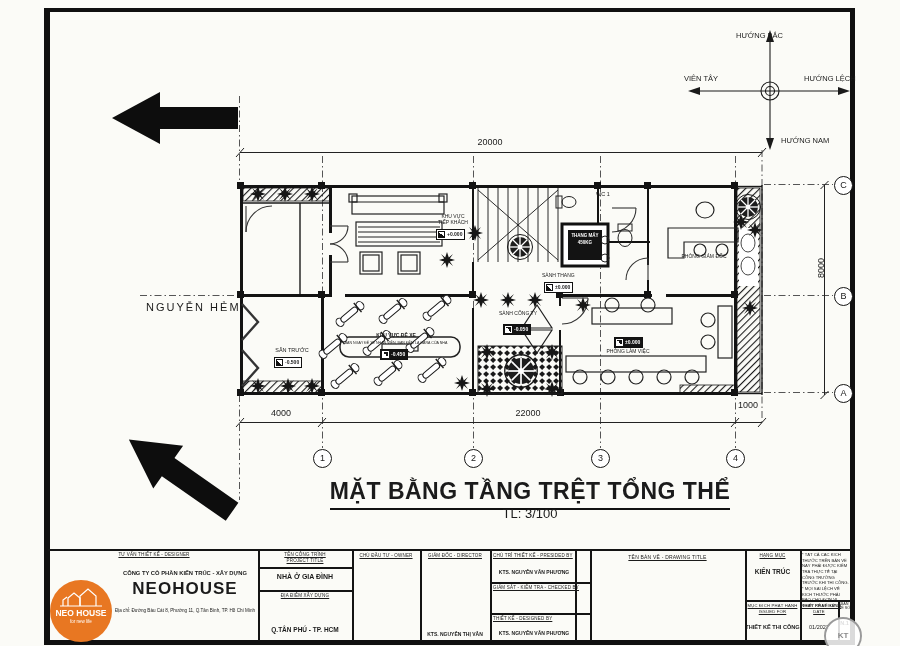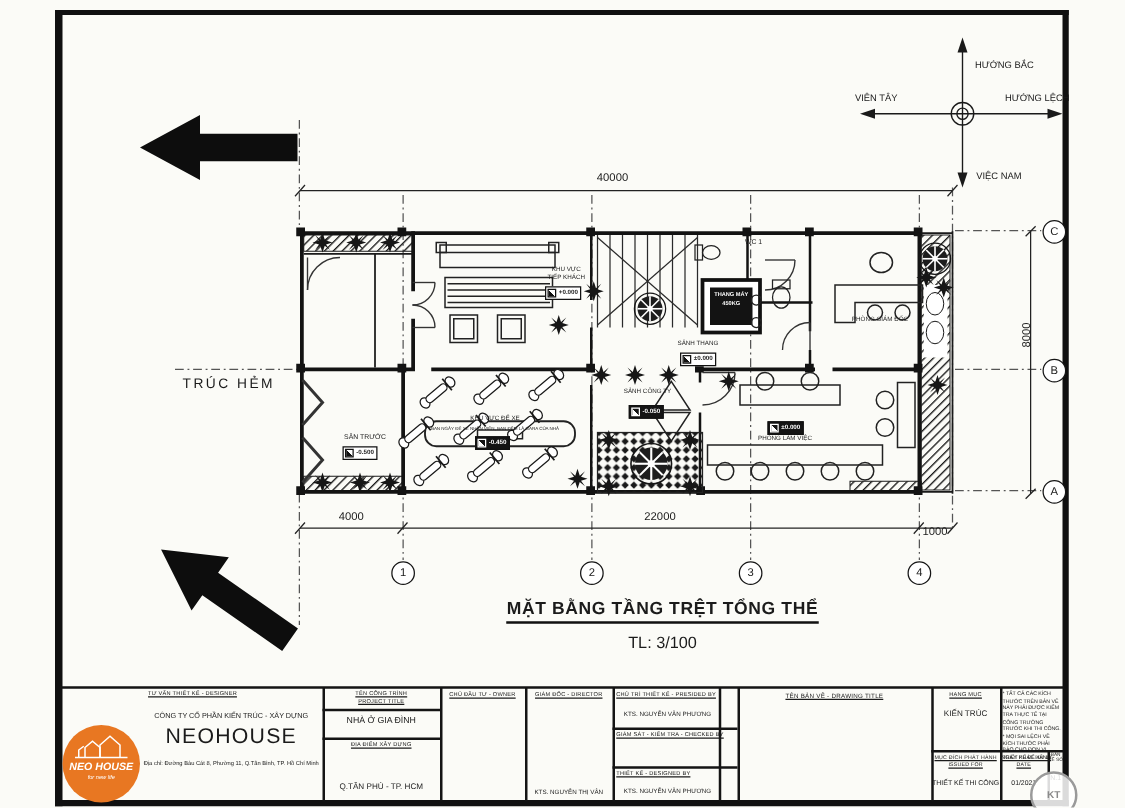--- a/index.html
+++ b/index.html
@@ -1,21 +1,21 @@
 <!DOCTYPE html>
 <html><head>
 <meta charset="utf-8">
 <style>
   html,body{margin:0;padding:0;}
   body{width:900px;height:646px;position:relative;background:#fbfbf7;overflow:hidden;
        font-family:"Liberation Sans","DejaVu Sans",sans-serif;color:#1a1a1a;}
   .abs{position:absolute;}
   .txt{position:absolute;white-space:nowrap;color:#1b1b1b;}
   .c{text-align:center;}
-  .b{font-weight:normal;text-align:center;}
+  .b{font-weight:bold;text-align:center;}
   .vl{position:absolute;background:#141414;width:1.5px;}
   .hl{position:absolute;background:#141414;height:1.5px;}
   .bub{position:absolute;width:17px;height:17px;border:1.2px solid #151515;border-radius:50%;
        background:#fff;font-size:9px;line-height:17px;text-align:center;}
   .mk{position:absolute;display:flex;align-items:center;height:9px;border:1px solid #111;
       background:#fff;font-size:5px;font-weight:bold;padding-right:2px;line-height:9px;}
   .mk i{display:block;width:5px;height:5px;margin:0 2px 0 1px;border:0.5px solid #111;
       background:linear-gradient(45deg,#111 50%,#fff 50%);}
   .mk-dark{background:#141414;color:#fff;}
   .mk-dark i{background:linear-gradient(45deg,#fff 50%,#141414 50%);border-color:#fff;}
@@ -290,26 +290,26 @@
     <use href="#bike" transform="translate(437,308) rotate(-40)"></use>
     <use href="#bike" transform="translate(333,346) rotate(-40)"></use>
     <use href="#bike" transform="translate(377,343) rotate(-40)"></use>
     <use href="#bike" transform="translate(420,340) rotate(-40)"></use>
     <use href="#bike" transform="translate(345,376) rotate(-40)"></use>
     <use href="#bike" transform="translate(388,373) rotate(-40)"></use>
     <use href="#bike" transform="translate(432,370) rotate(-40)"></use>
   </g>
 </svg>
 
-<div class="txt" style="left:780px;top:31px;font-size:7.5px;margin-top:16px;">HƯỚNG BẮC</div>
+<div class="txt" style="left:736px;top:31px;font-size:7.5px;">HƯỚNG BẮC</div>
 <div class="txt" style="left:684px;top:74px;font-size:7.5px;">VIÊN TÂY</div>
 <div class="txt" style="left:804px;top:74px;font-size:7.5px;">HƯỚNG LỆCH</div>
-<div class="txt" style="left:781px;top:136px;font-size:7.5px;">VIỆC NAM</div>
-
-<div class="txt" style="left:146px;top:301px;font-size:11px;letter-spacing:2px;">TRÚC HẺM</div>
+<div class="txt" style="left:781px;top:136px;font-size:7.5px;">HƯỚNG NAM</div>
+
+<div class="txt" style="left:146px;top:301px;font-size:11px;letter-spacing:2px;">NGUYỄN HẺM</div>
 
 <div class="txt c" style="left:430px;top:213px;width:46px;font-size:5px;">
   <div>KHU VỰC</div>
   <div>TIẾP KHÁCH</div>
 </div>
 <span class="mk" style="left:436px;top:229px;">
     <i></i>
     <b>+0.000</b>
   </span>
 
@@ -346,35 +346,35 @@
     <i></i>
     <b>-0.050</b>
   </span>
 
 <span class="mk mk-dark" style="left:614px;top:337px;">
     <i></i>
     <b>±0.000</b>
   </span>
 <div class="txt c" style="left:602px;top:348px;width:52px;font-size:5px;">PHÒNG LÀM VIỆC</div>
 
-<div class="txt c" style="left:460px;top:137px;width:60px;font-size:9px;">40000</div>
+<div class="txt c" style="left:460px;top:137px;width:60px;font-size:9px;">20000</div>
 <div class="txt" style="left:816px;top:278px;font-size:9px;transform:rotate(-90deg);transform-origin:left top;">8000</div>
 <div class="txt c" style="left:261px;top:408px;width:40px;font-size:9px;">4000</div>
 <div class="txt c" style="left:498px;top:408px;width:60px;font-size:9px;">22000</div>
-<div class="txt c" style="left:728px;top:420px;width:40px;font-size:9px;">1000</div>
+<div class="txt c" style="left:728px;top:400px;width:40px;font-size:9px;">1000</div>
 
 <div class="bub" style="left:313px;top:449px;">1</div>
 <div class="bub" style="left:464px;top:449px;">2</div>
 <div class="bub" style="left:591px;top:449px;">3</div>
 <div class="bub" style="left:726px;top:449px;">4</div>
 <div class="bub" style="left:834px;top:176px;">C</div>
 <div class="bub" style="left:834px;top:287px;">B</div>
 <div class="bub" style="left:834px;top:384px;">A</div>
 
-<div class="txt c" style="left:250px;top:478px;width:560px;font-size:14px;font-weight:bold;letter-spacing:0.5px;">
+<div class="txt c" style="left:250px;top:478px;width:560px;font-size:23px;font-weight:bold;letter-spacing:0.5px;">
   <span style="display:inline-block;border-bottom:2px solid #111;padding-bottom:3px;">MẶT BẰNG TẦNG TRỆT TỔNG THỂ</span>
 </div>
 <div class="txt c" style="left:250px;top:506px;width:560px;font-size:13px;">TL: 3/100</div>
 
 <div class="hl" style="left:48px;top:549px;width:803px;height:2px;"></div>
 <div class="vl" style="left:258px;top:550px;height:91px;"></div>
 <div class="vl" style="left:352px;top:550px;height:91px;"></div>
 <div class="vl" style="left:420px;top:550px;height:91px;"></div>
 <div class="vl" style="left:490px;top:550px;height:91px;"></div>
 <div class="vl" style="left:575px;top:550px;height:91px;"></div>
@@ -382,21 +382,21 @@
 <div class="vl" style="left:745px;top:550px;height:91px;"></div>
 <div class="vl" style="left:800px;top:550px;height:91px;"></div>
 <div class="hl" style="left:258px;top:567px;width:94px;"></div>
 <div class="hl" style="left:258px;top:590px;width:94px;"></div>
 <div class="hl" style="left:490px;top:582px;width:100px;"></div>
 <div class="hl" style="left:490px;top:613px;width:100px;"></div>
 <div class="hl" style="left:745px;top:600px;width:106px;"></div>
 <div class="vl" style="left:838px;top:600px;height:41px;"></div>
 
 <div class="txt c hdr" style="left:58px;top:552px;width:192px;">TƯ VẤN THIẾT KẾ - DESIGNER</div>
-<div class="abs" style="left:50px;top:580px;width:62px;height:62px;border-radius:50%;background:#e87722;overflow:hidden;z-index:2;font-style:italic;">
+<div class="abs" style="left:50px;top:580px;width:62px;height:62px;border-radius:50%;background:#e87722;overflow:hidden;z-index:2;">
   <svg width="62" height="62">
     <g stroke="#fff" stroke-width="1.2" fill="none">
       <path d="M18 26 V18 L24 13 L30 18 V26"></path>
       <path d="M30 26 V16 L38 9 L46 16 V26"></path>
       <path d="M13 26 V20 L17 17"></path>
       <line x1="10" y1="26" x2="52" y2="26"></line>
     </g>
   </svg>
   <div class="txt c" style="left:0;top:28px;width:62px;font-size:8.5px;font-weight:bold;color:#fff;">NEO HOUSE</div>
   <div class="txt c" style="left:0;top:39px;width:62px;font-size:4.5px;color:#fff;">for new life</div>

